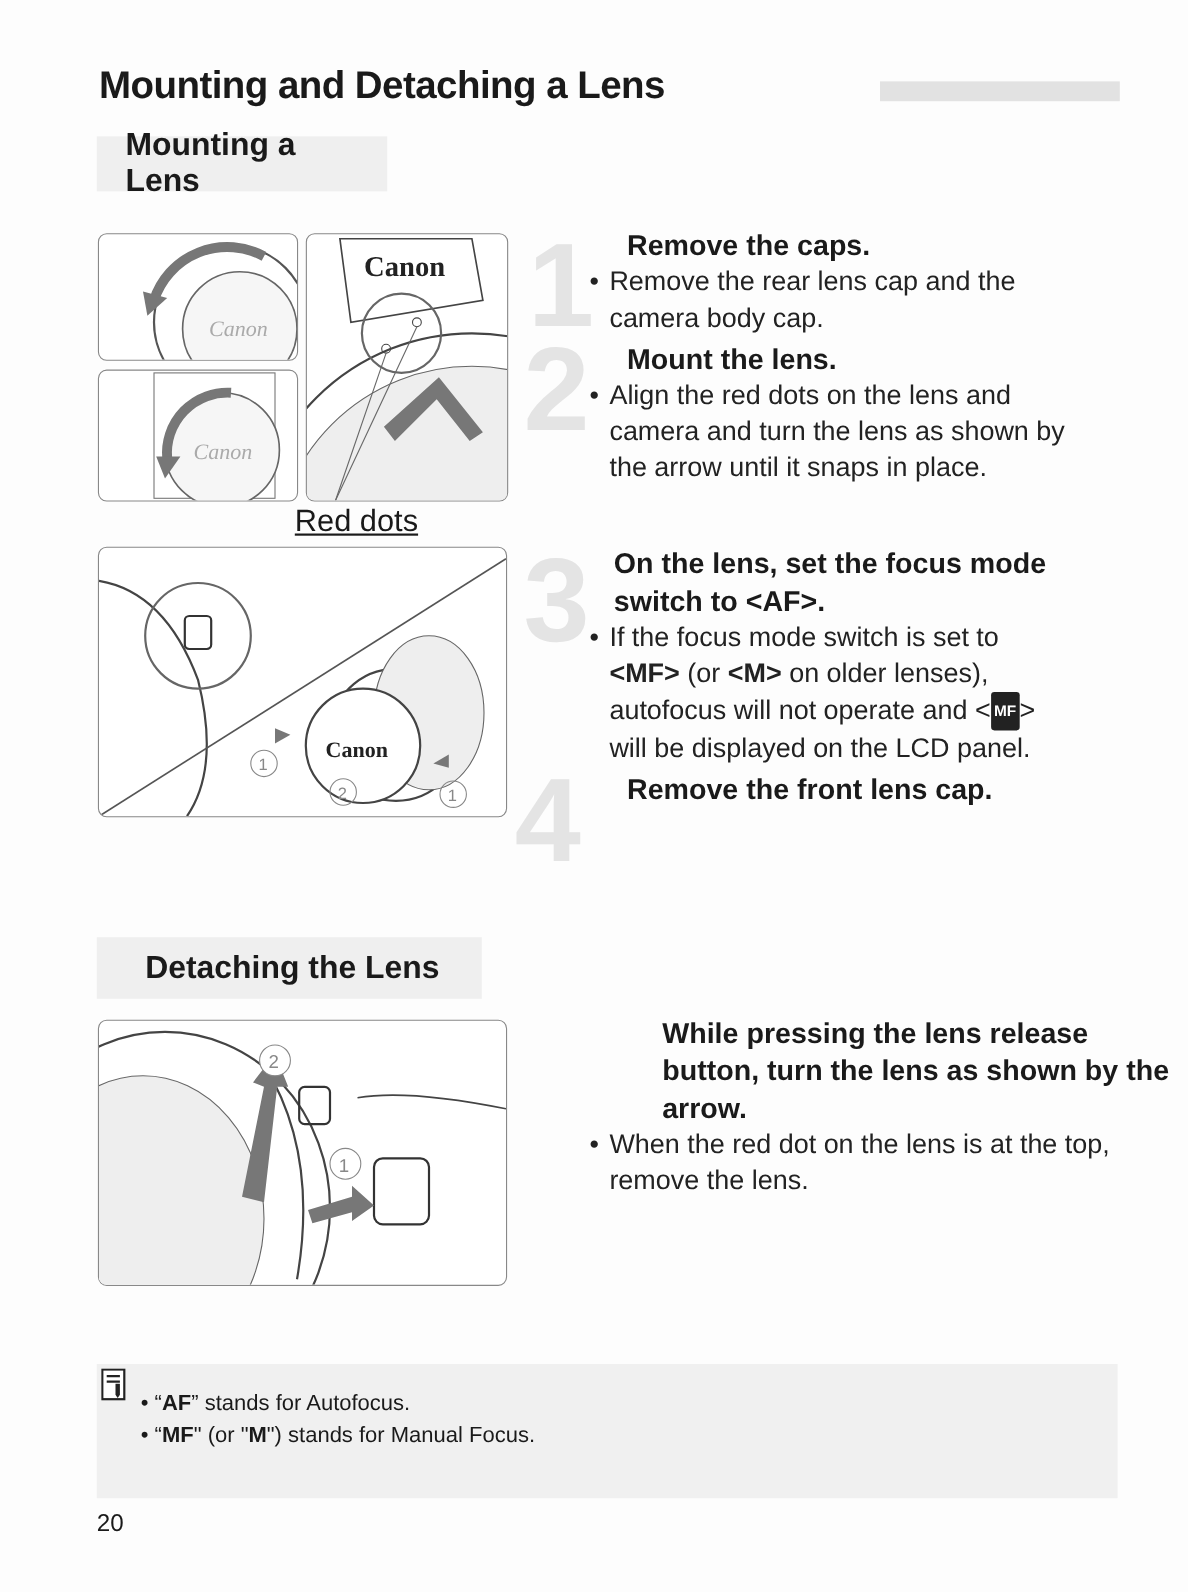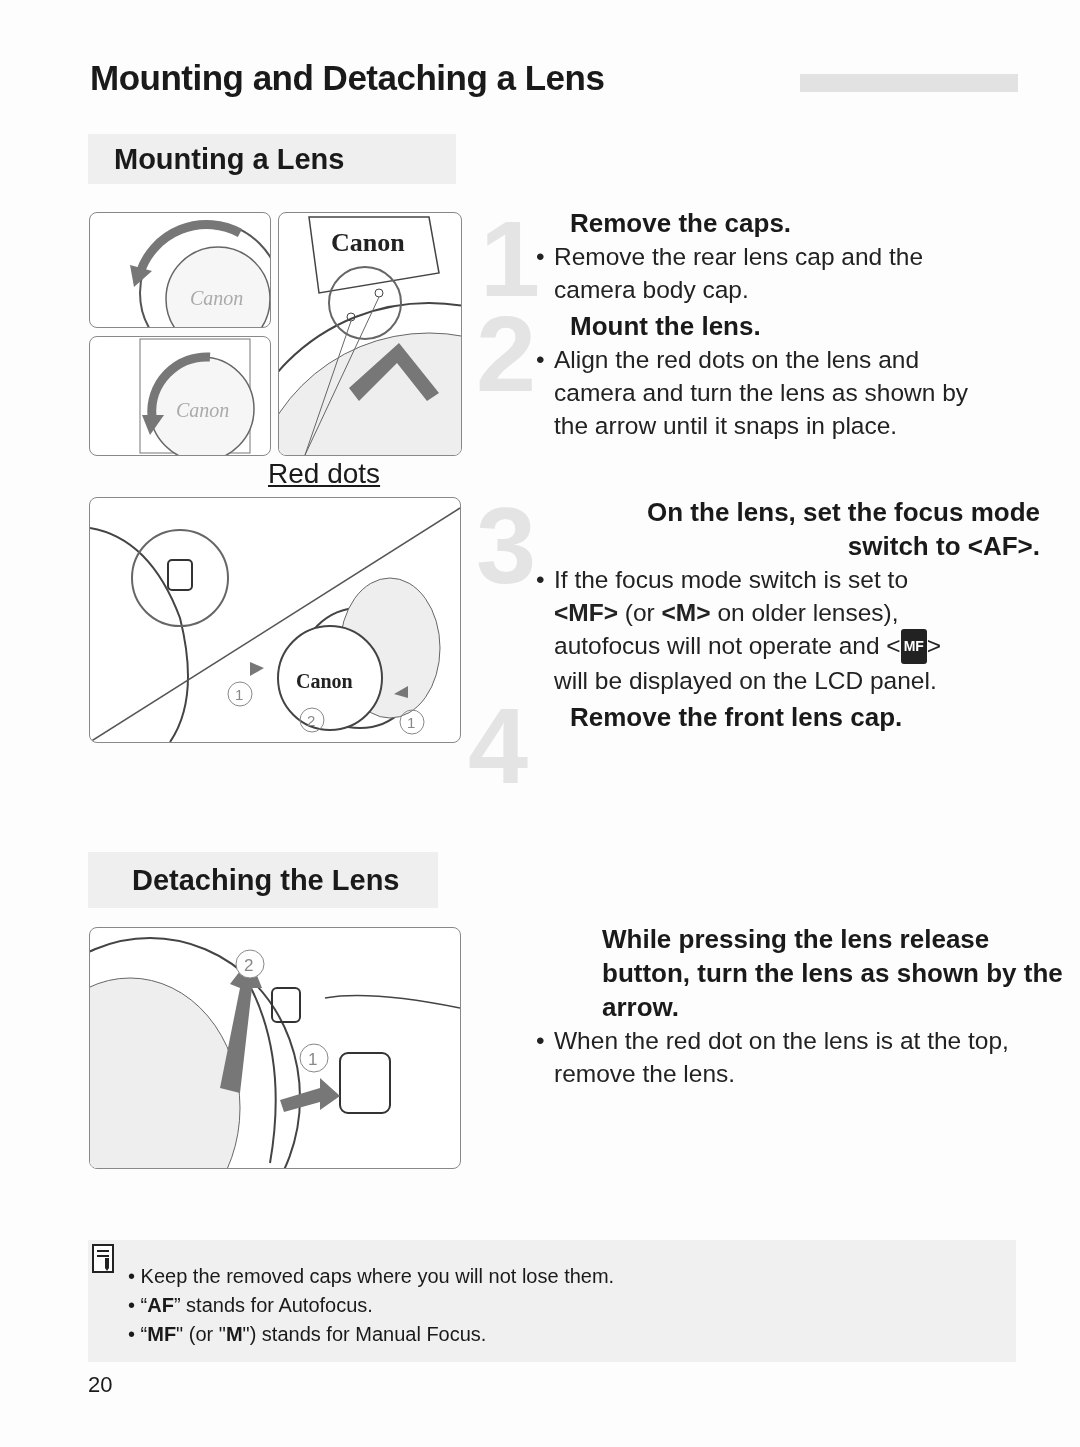--- a/index.html
+++ b/index.html
@@ -1,21 +1,21 @@
 <!DOCTYPE html>
 <html><head>
 <meta charset="utf-8">
 <style>
   html, body { margin:0; padding:0; background:#fdfdfd; }
   body { width:1080px; height:1447px; position:relative; overflow:hidden;
          font-family:"Liberation Sans", sans-serif; color:#1a1a1a; }
   .title { position:absolute; left:90px; top:58px; font-size:35px; font-weight:bold; letter-spacing:-0.5px; margin:0; }
   .title-bar { position:absolute; left:800px; top:74px; width:218px; height:18px; background:#e2e2e2; }
   .sec-head { position:absolute; background:#efefef; font-size:29px; font-weight:bold; padding:0 26px; box-sizing:border-box; display:flex; align-items:center; }
-  .sec-mount { left:88px; top:134px; width:368px; height:50px; }
+  .sec-mount { left:88px; top:124px; width:264px; height:50px; }
   .sec-detach { left:88px; top:852px; width:350px; height:56px;padding-left:44px; }
   .fig { position:absolute; border:1.5px solid #888; border-radius:8px; background:#fff; overflow:hidden; }
   .fig svg { width:100%; height:100%; display:block; }
   .caption { position:absolute; font-size:28px;text-decoration:underline; }
   .stepnum { position:absolute; font-size:108px; font-weight:bold; color:#e4e4e4; line-height:1; font-family:"Liberation Sans", sans-serif; }
   .step-title { position:absolute; font-size:26px; font-weight:bold; line-height:34px;margin-left:34px; }
   .step-body { position:absolute; font-size:24.5px; line-height:33px; color:#222; }
   .bullet { display:flex; }
   .bullet .dot { width:18px; flex:none; }
   .mf-icon { display:inline-block; background:#222; color:#fff; font-size:14px; font-weight:bold; padding:1px 3px; border-radius:3px; vertical-align:3px; }
@@ -106,21 +106,21 @@
 </div>
 
 <div class="step-title" style="left:536px;top:309px;">Mount the lens.</div>
 <div class="step-body" style="left:536px;top:343px;width:460px;">
   <div class="bullet">
       <span class="dot">•</span>
       <span>Align the red dots on the lens and camera and turn the lens as shown by the arrow until it snaps in place.</span>
     </div>
 </div>
 
-<div class="step-title" style="left:536px;top:495px;width:470px;text-align:right;">On the lens, set the focus mode switch to &lt;AF&gt;.</div>
+<div class="step-title" style="left:524px;top:495px;width:470px;">On the lens, set the focus mode switch to &lt;AF&gt;.</div>
 <div class="step-body" style="left:536px;top:563px;width:470px;">
   <div class="bullet">
       <span class="dot">•</span>
     <span>
       <span>If the focus mode switch is set to</span><br>
       <b class="inl">&lt;MF&gt;</b><span> (or </span><b class="inl">&lt;M&gt;</b><span> on older lenses),</span><br>
       <span>autofocus will not operate and &lt;</span><span class="mf-icon">MF</span><span>&gt;</span><br>
       <span>will be displayed on the LCD panel.</span>
     </span>
   </div>
@@ -158,18 +158,17 @@
 </div>
 
 <div class="note-box"></div>
 <svg class="note-icon" viewBox="0 0 24 30">
   <rect x="1" y="1" width="20" height="27" fill="#fff" stroke="#222" stroke-width="2"></rect>
   <line x1="5" y1="7" x2="17" y2="7" stroke="#222" stroke-width="2"></line>
   <line x1="5" y1="12" x2="17" y2="12" stroke="#222" stroke-width="2"></line>
   <polygon points="13,14 17,14 17,24 15,27 13,24" fill="#222"></polygon>
 </svg>
 <div class="note-list">
-  <div>• <span>Keep the removed caps where you will not lose them.</span></div>
   <div>• “<b class="inl">AF</b>”<span> stands for Autofocus.</span></div>
   <div>• “<b class="inl">MF</b><span>" (or "</span><b class="inl">M</b><span>") stands for Manual Focus.</span></div>
 </div>
 
 <div class="page-num">20</div>
 
 </body></html>

